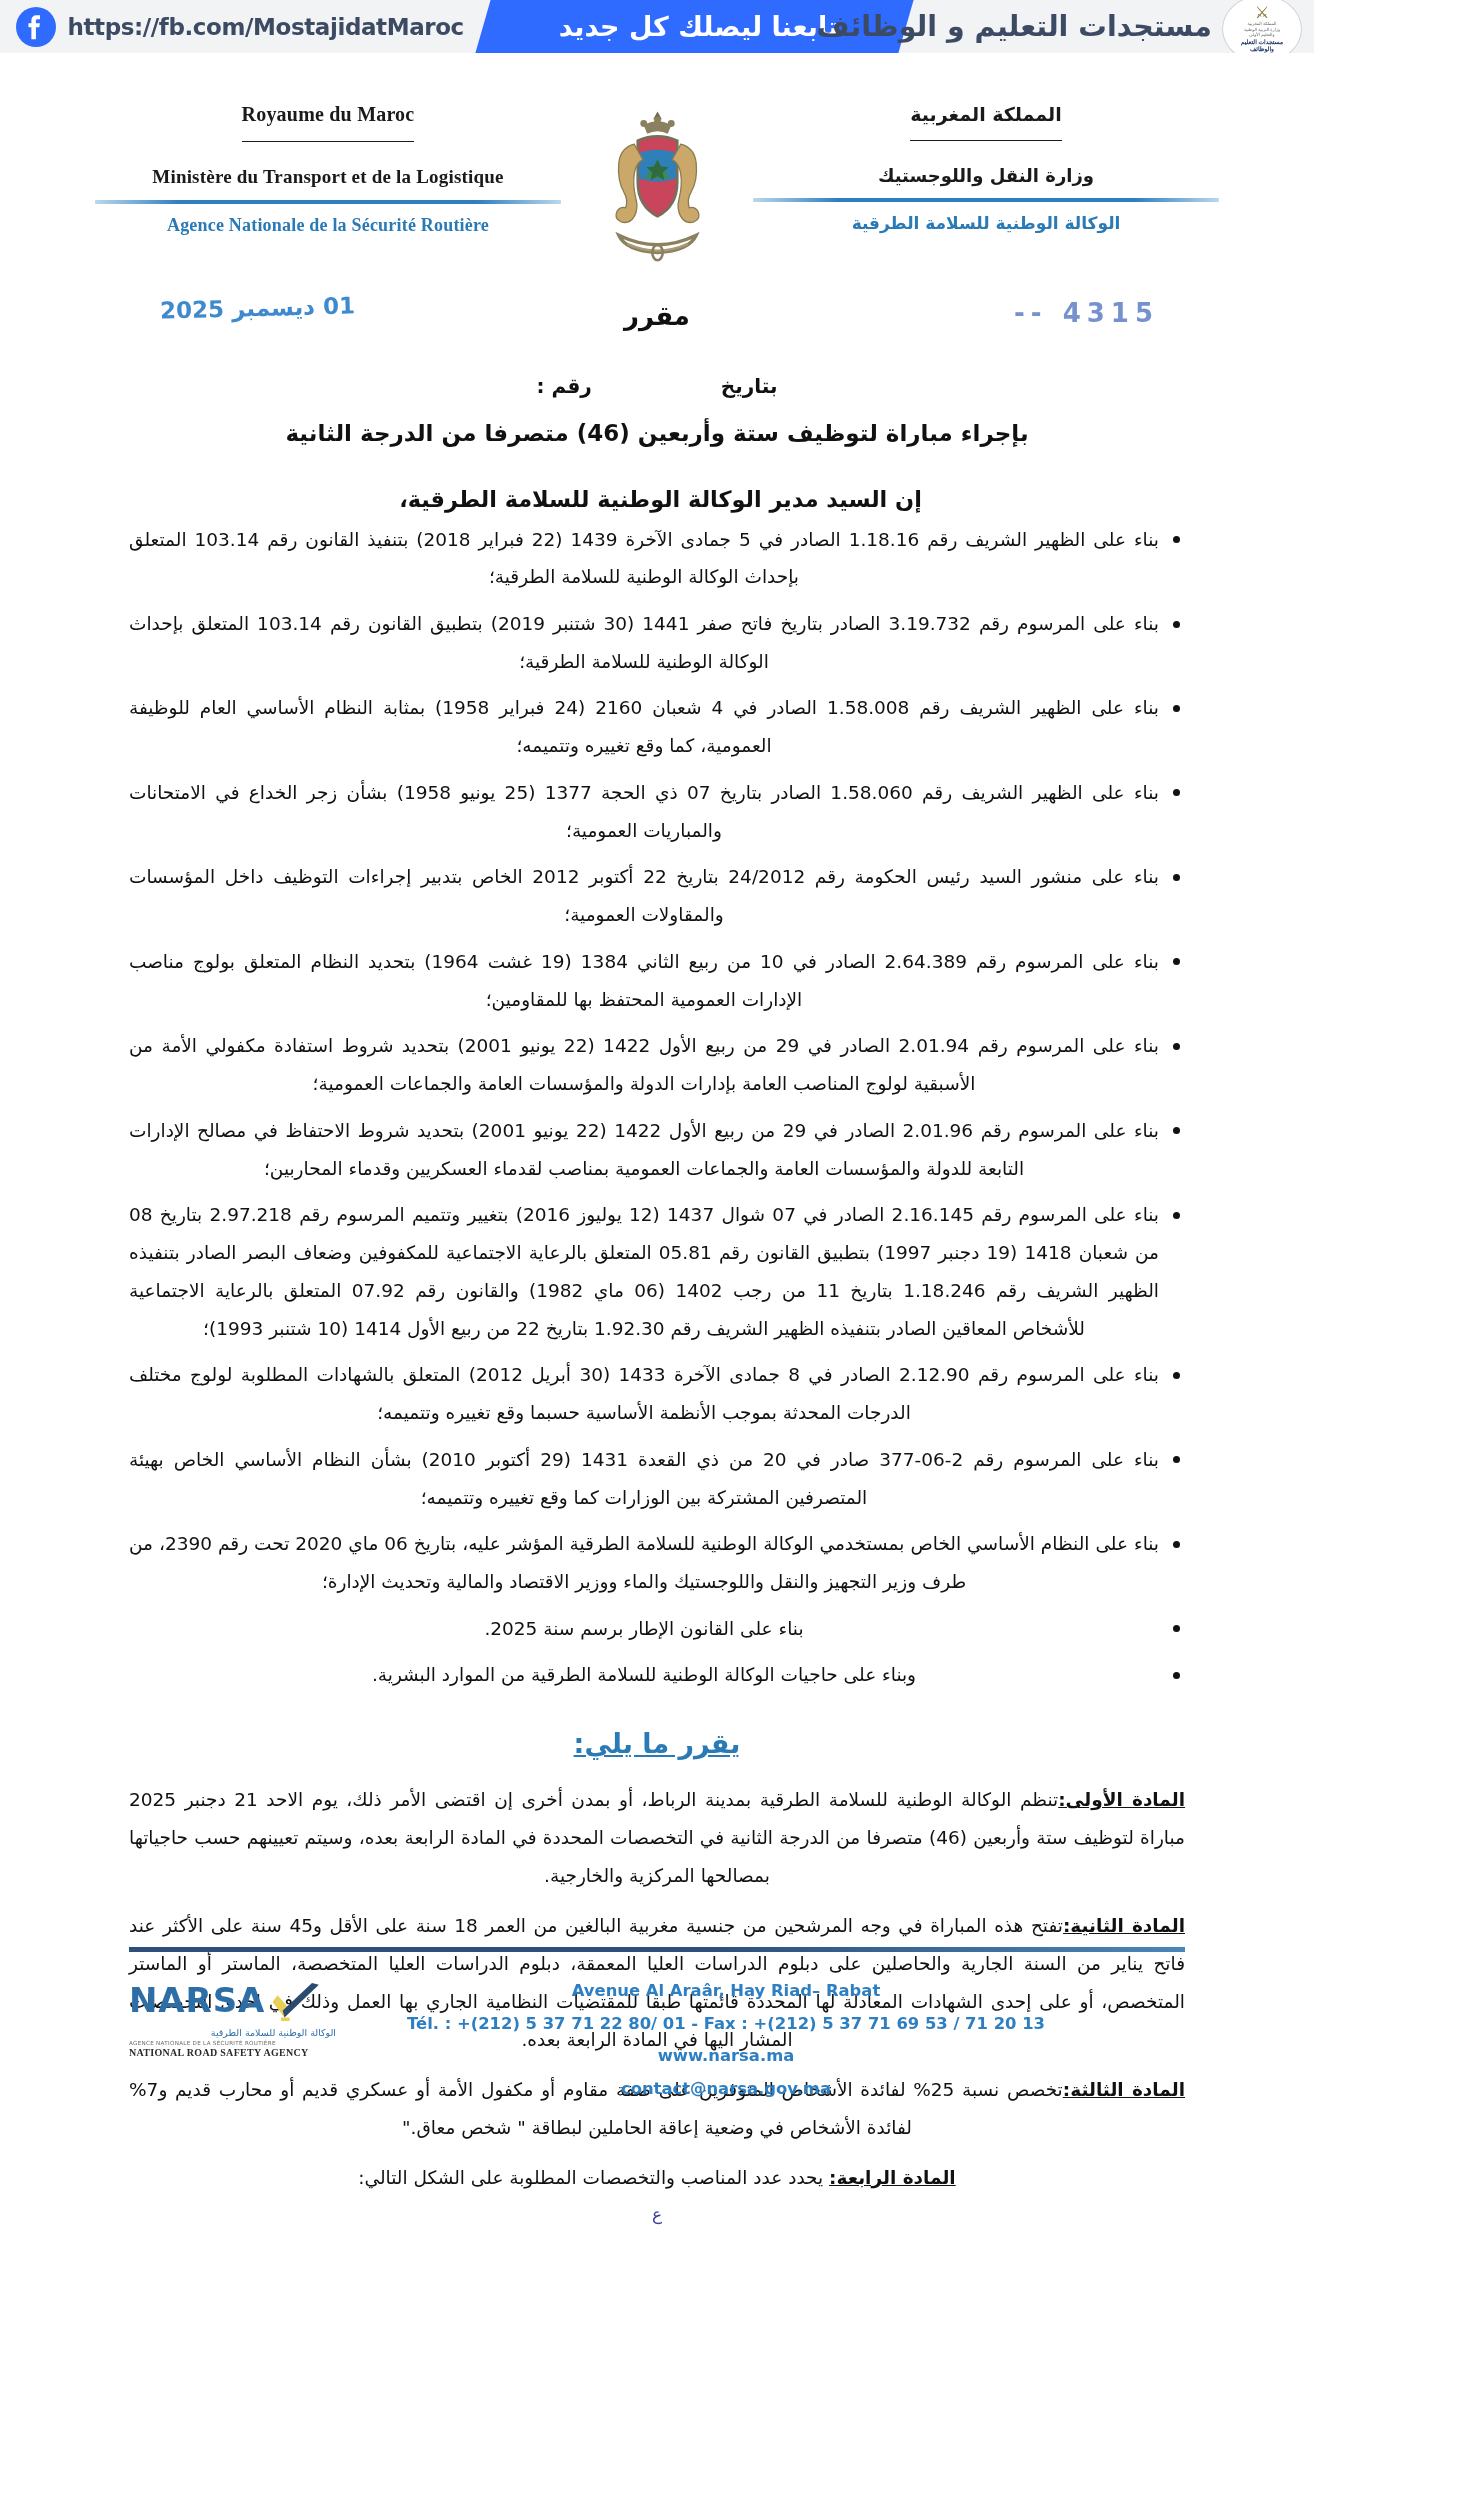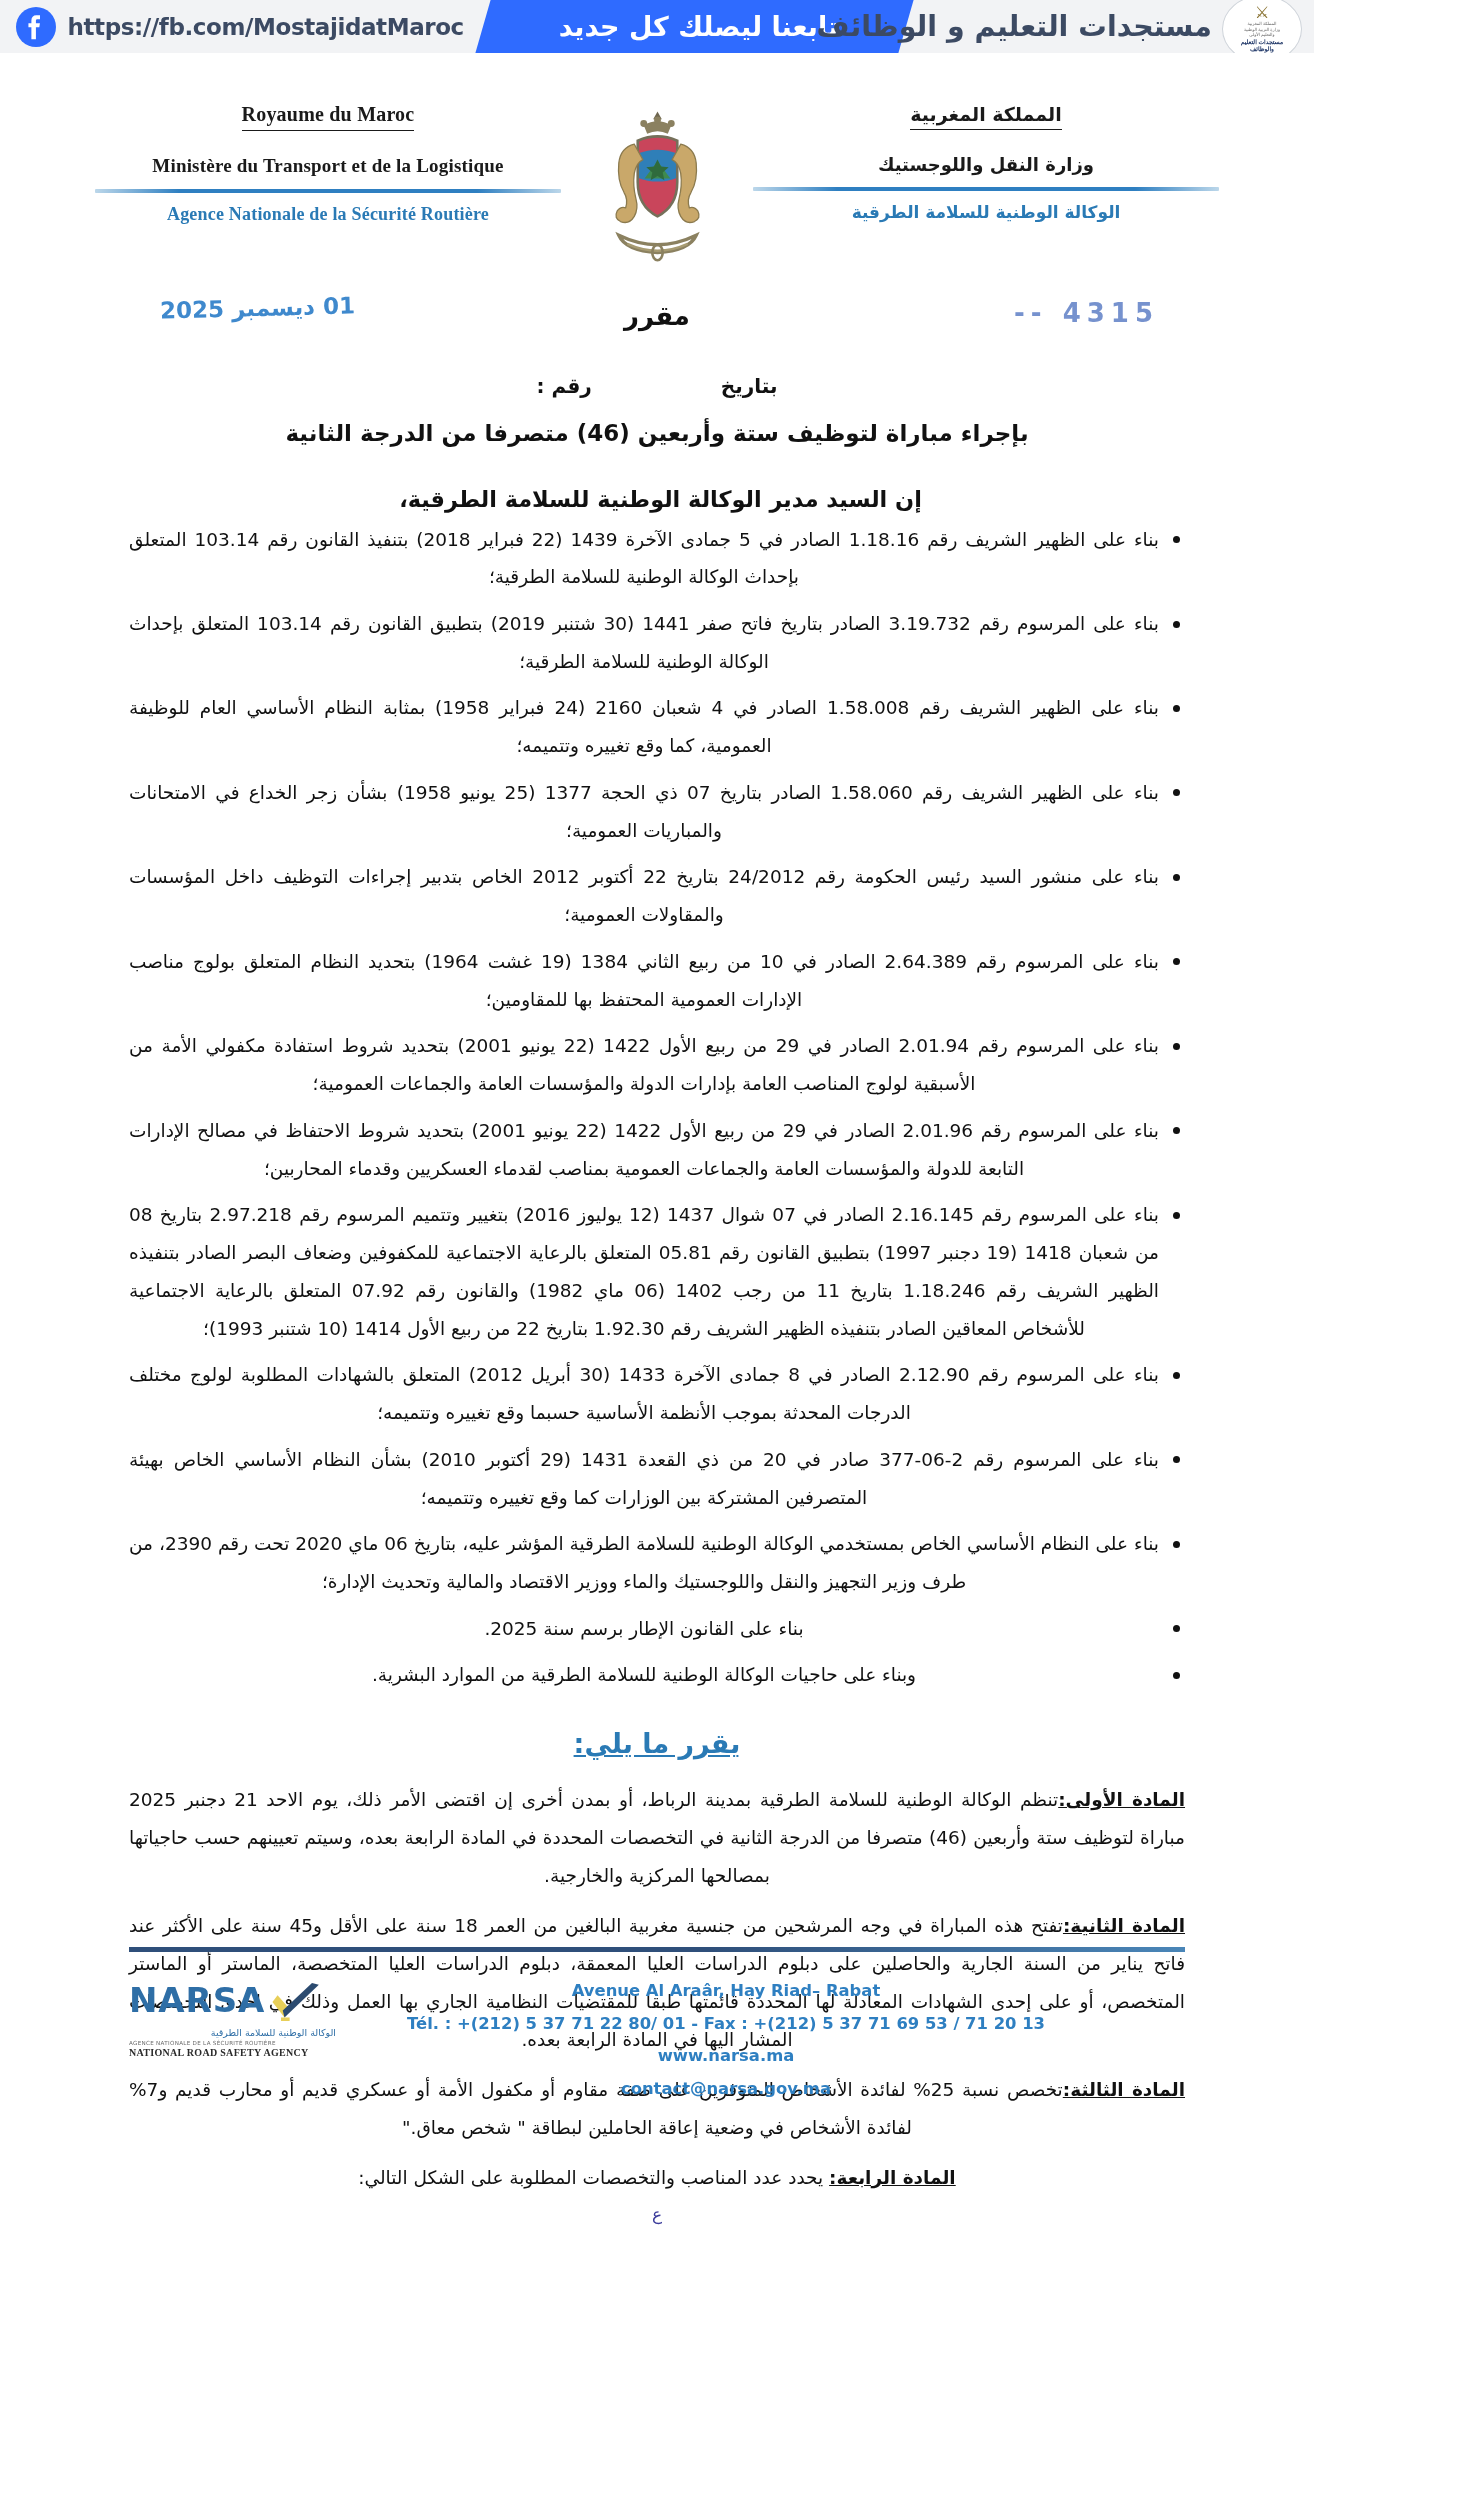--- a/index.html
+++ b/index.html
@@ -117,21 +117,21 @@
   .lh-col{width:466px;}
   .lh-fr{text-align:center;}
   .lh-ar{text-align:center;direction:rtl;}
   .lh-line1{
     font-family:"Liberation Serif", serif;
     font-size:20px;
     font-weight:700;
     color:#1a1a1a;
     display:inline-block;
     border-bottom:1.4px solid #1a1a1a;
-    padding-bottom:4px;
+    padding-bottom:15px;
     letter-spacing:0.2px;
   }
   .lh-line2{
     font-family:"Liberation Serif", serif;
     font-size:19px;
     font-weight:700;
     color:#1a1a1a;
     margin-top:24px;
     letter-spacing:0.2px;
   }

